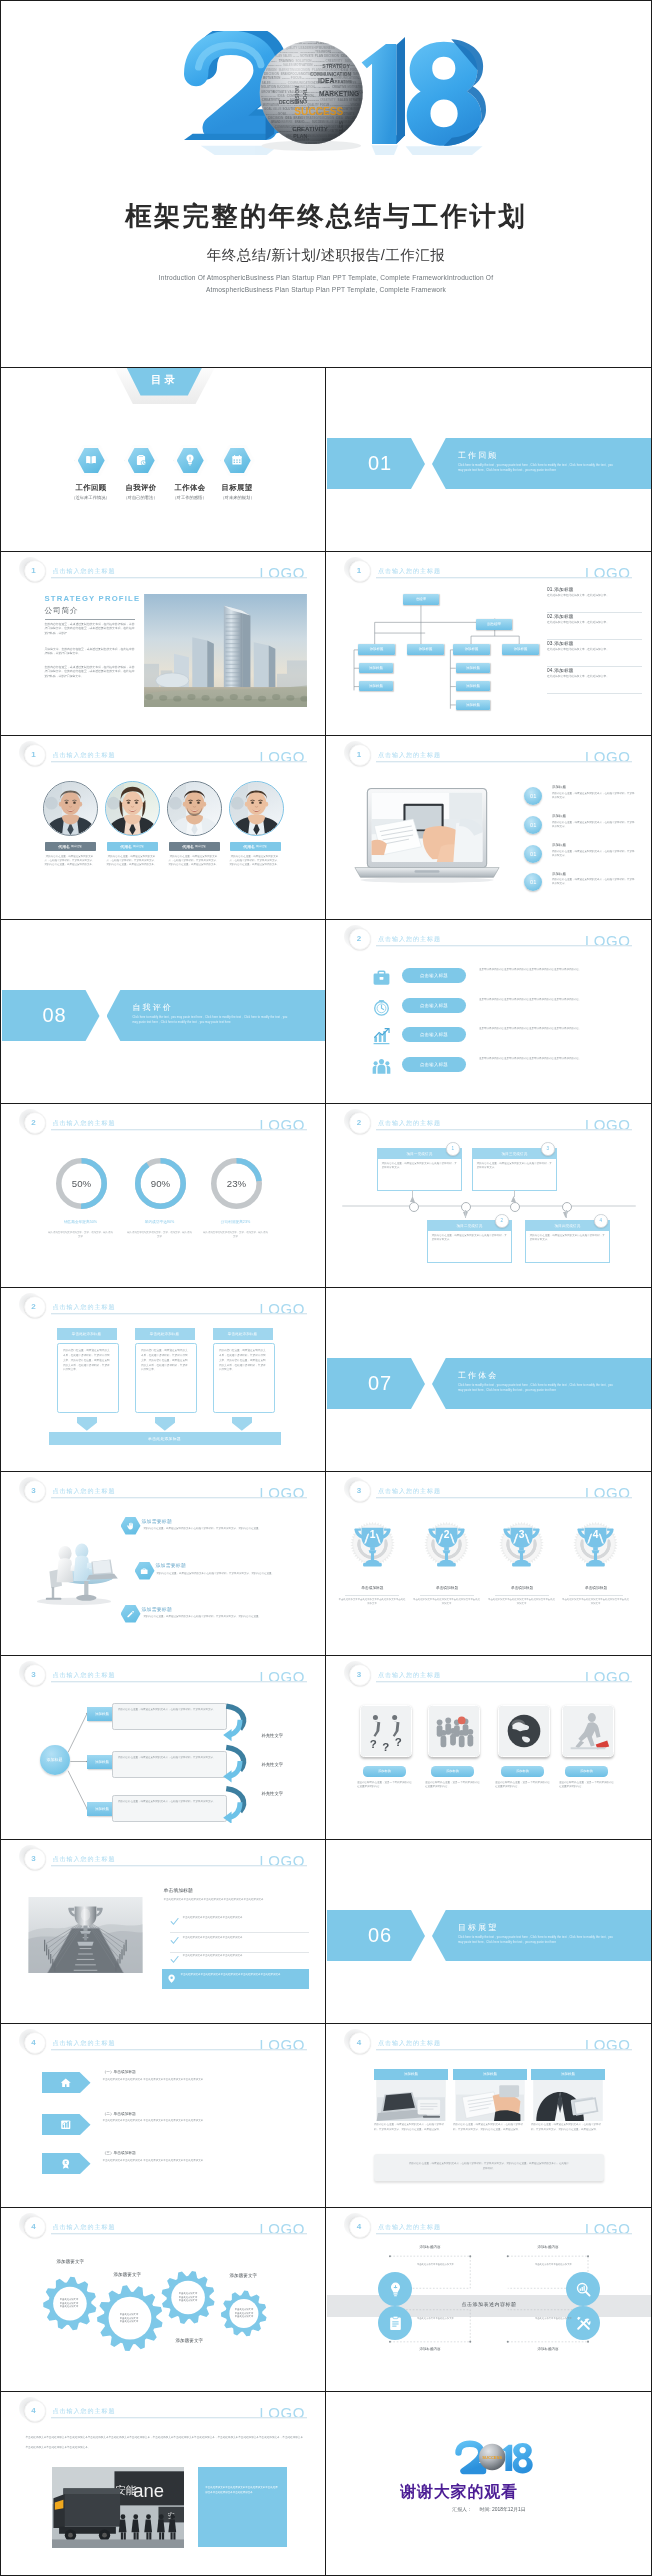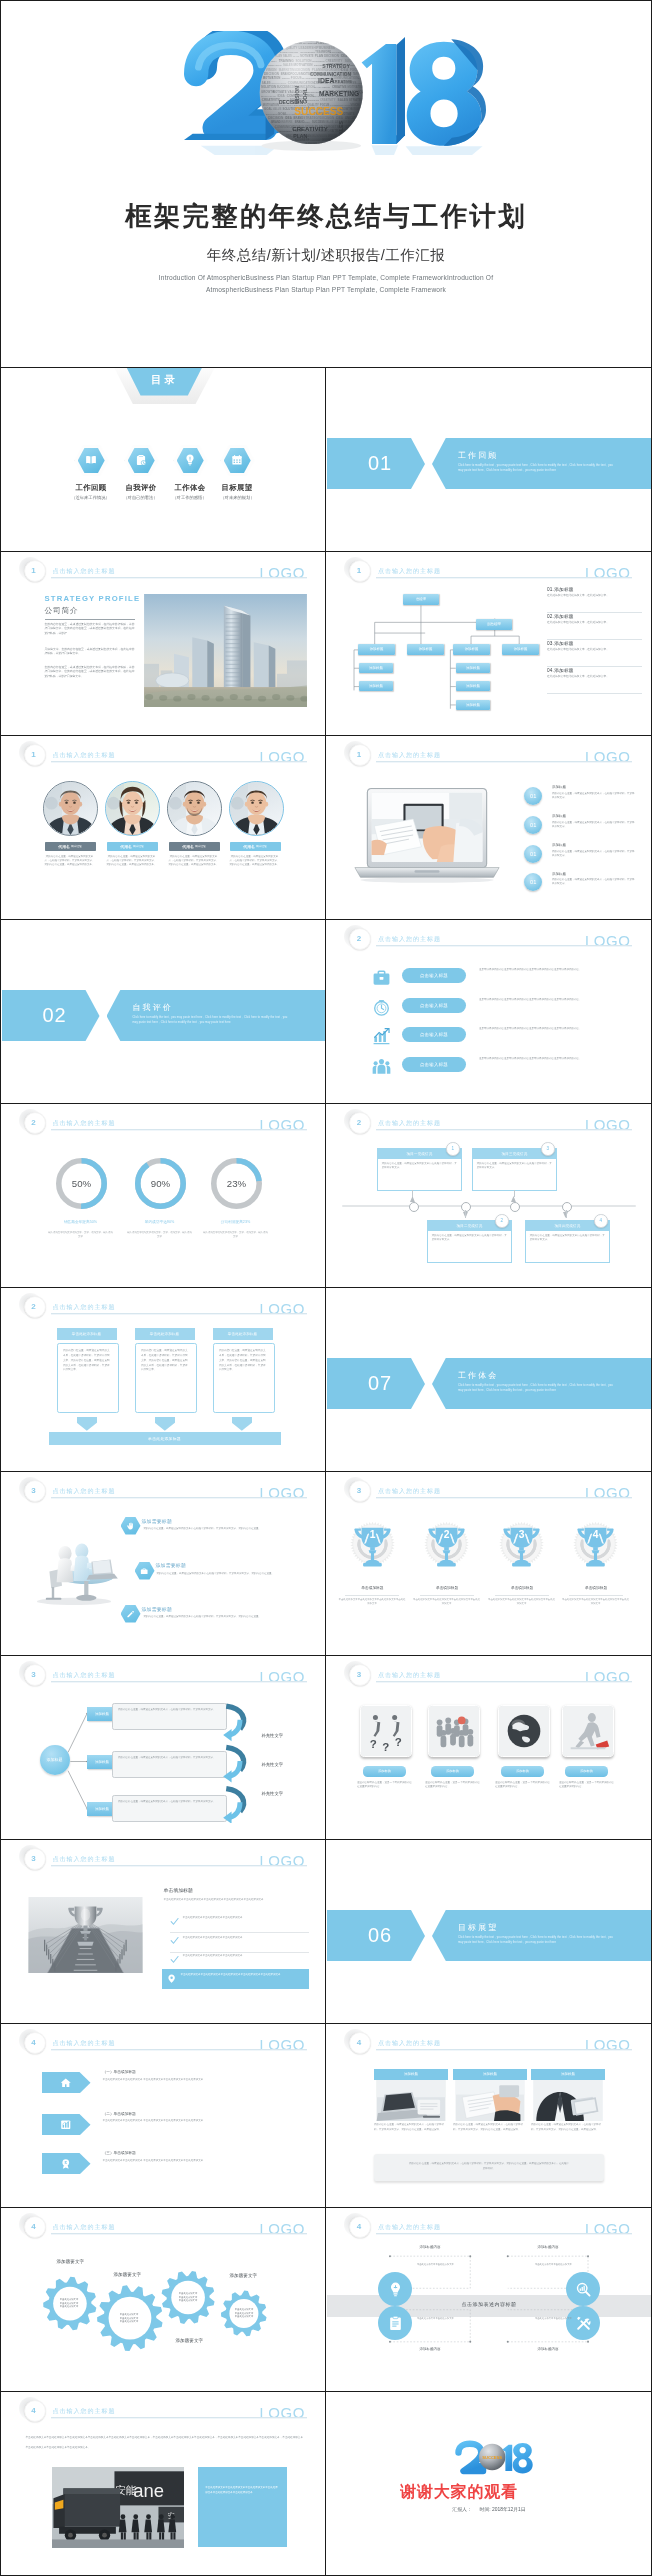--- a/index.html
+++ b/index.html
@@ -892,21 +892,21 @@
   <div class="abs numbub" style="left:197px;top:137px">
         <span>01</span>
       </div>
   <div class="abs" style="left:225px;top:136px;font-size:3.5px;color:#4a5055">添加标题</div>
   <div class="abs" style="left:225px;top:142px;width:83px;font-size:2.5px;line-height:4px;color:#868d92">您的内容打在这里，或者通过复制您的文本后，在此框中选择粘贴，并选择只保留文字。</div>
 </div>
 
 <div class="sl" id="s8" style="left: 1.5px; top: 920px; width: 324px; height: 183px;">
   <div class="sec-left"></div>
   <div class="sec-right"></div>
-  <div class="sec-num">02</div>
+  <div class="sec-num">08</div>
   <div class="sec-ttl">自我评价</div>
   <div class="sec-body">Click here to modify the text，you may paste text here，Click here to modify the text，Click here to modify the text，you may paste text here，Click here to modify the text，you may paste text here</div>
 </div>
 
 <div class="sl" id="s9" style="left: 327px; top: 920px; width: 324px; height: 183px;">
   <div class="hd">
     <div class="shadow"></div>
         <div class="ring"></div>
     <div class="rnum">2</div>
     <div class="htitle">点击输入您的主标题</div>
@@ -1969,21 +1969,21 @@
       </defs>
       <path d="M22 30 C22 18 32 11 47 11 C62 11 72 18 72 30 C72 39 66 46 52 57 L33 71 L76 71 L76 60 L55 60" fill="none" stroke="url(#t2f)" stroke-width="14" stroke-linecap="round" stroke-linejoin="round"></path>
       <circle cx="96" cy="40" r="29" fill="url(#tsph)"></circle>
       <text x="96" y="44" text-anchor="middle" font-size="9" fill="#eb9c1e" font-weight="bold" font-family="'Liberation Sans',sans-serif">SUCCESS</text>
       <path d="M118 24 L132 13 L140 13 L140 71 L125 71 L125 28 Z" fill="url(#t2f)"></path>
       <path d="M151 41 C145 37 142 32 142 26 C142 16 151 9 163 9 C175 9 183 16 183 26 C183 32 180 37 175 41 C181 44 185 50 185 57 C185 68 176 76 163 76 C149 76 141 68 141 57 C141 50 145 44 151 41 Z
                M163 18 C159 18 156 21 156 25 C156 29 159 32 163 32 C167 32 170 29 170 25 C170 21 167 18 163 18 Z
                M163 45 C158 45 154 49 154 54 C154 59 158 63 163 63 C169 63 172 59 172 54 C172 49 169 45 163 45 Z" fill="url(#t2f)"></path>
     </svg>
   </div>
-  <div class="abs" style="left:0;top:90px;width:264px;text-align:center;font-size:16px;font-weight:bold;color:#ef4444;letter-spacing:0.8px">谢谢大家的观看</div>
+  <div class="abs" style="left:0;top:90px;width:264px;text-align:center;font-size:16px;font-weight:bold;color:#4c1d95;letter-spacing:0.8px">谢谢大家的观看</div>
   <div class="abs" style="left:0;top:114px;width:324px;text-align:center;font-size:4.9px;color:#5a6166">
     <span>汇报人：</span><span style="display:inline-block;width:7.7px"></span><span>时间: 2018年12月1日</span>
   </div>
 </div>
 <div class="hline" style="top:367px"></div>
     <div class="hline" style="top:551px"></div>
     <div class="hline" style="top:735px"></div>
     <div class="hline" style="top:919px"></div>
     <div class="hline" style="top:1103px"></div>
     <div class="hline" style="top:1287px"></div>

